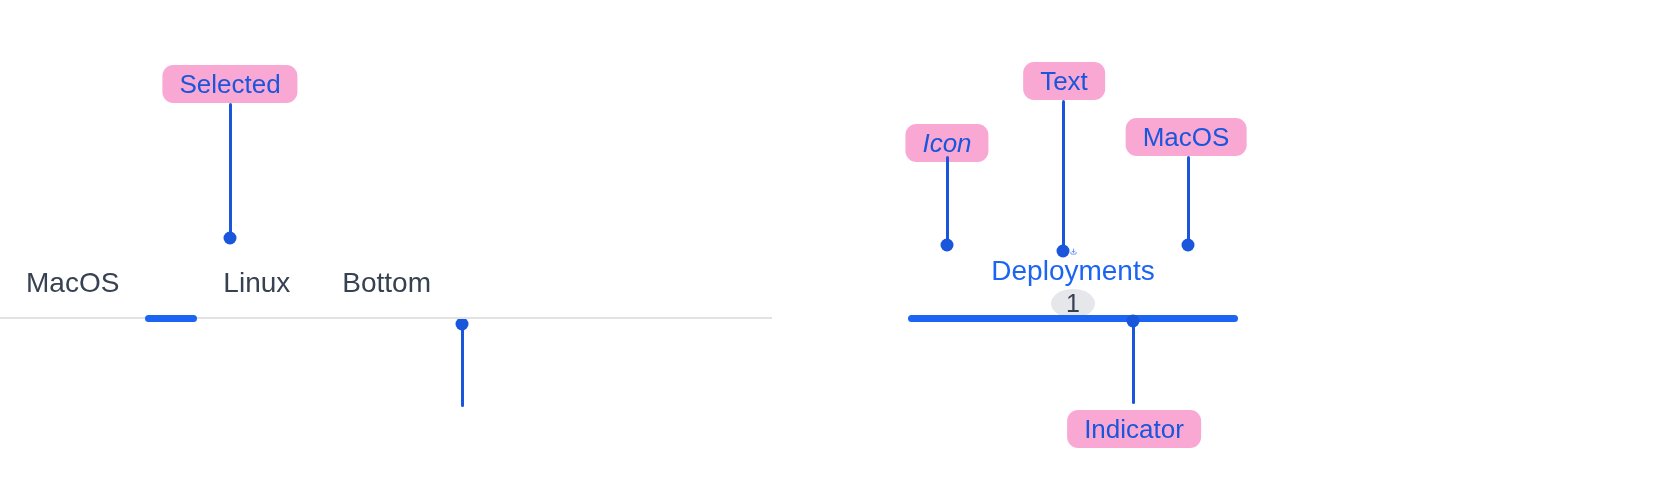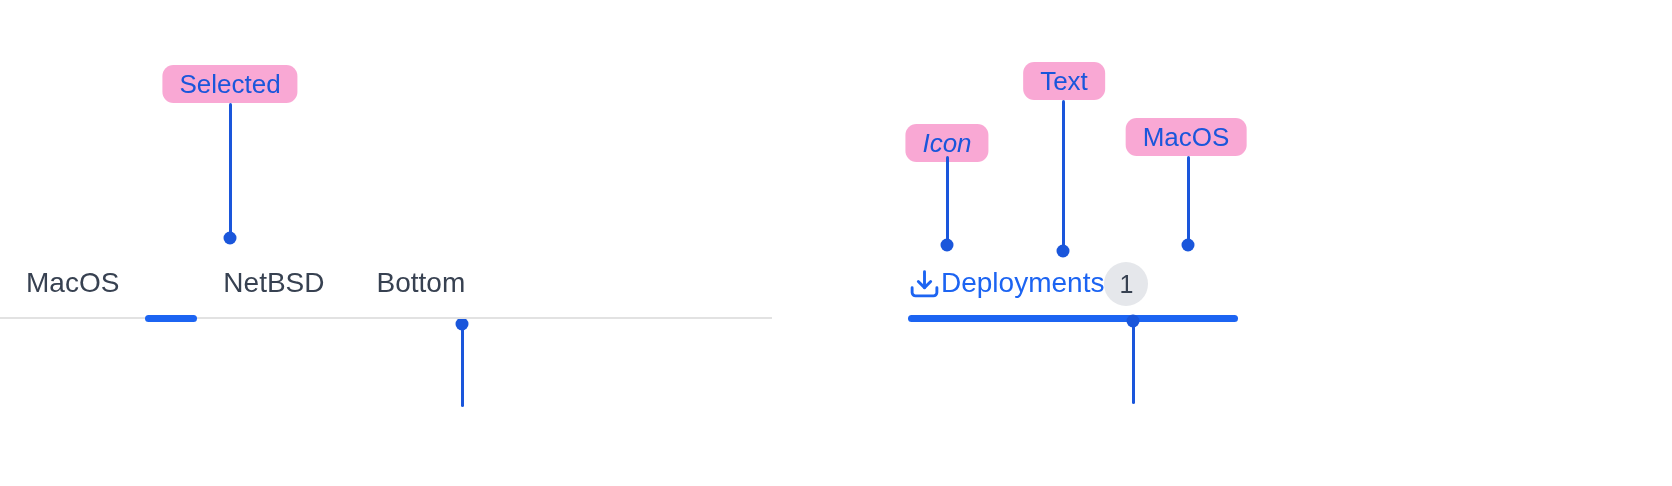--- a/index.html
+++ b/index.html
@@ -84,20 +84,21 @@
     width: 330px;
     height: 70px;
     display: flex;
     align-items: center;
     justify-content: flex-start;
     gap: 0;
     color: #1C64F2;
     font-size: 28px;
     font-weight: 500;
     cursor: pointer;
+    flex-direction: column;
   }
   .deploy-indicator {
     position: absolute;
     left: 0;
     right: 0;
     bottom: -4px;
     height: 7px;
     border-radius: 6px;
     background: #1C64F2;
   }
@@ -129,21 +130,21 @@
   <div class="vline" style="left:460.5px; top:326px; height:81px;"></div>
 
   <div class="tabbar">
     <div class="tab">
       <span>MacOS</span>
     </div>
     <div class="tab selected">
       <span class="tab-indicator"></span>
     </div>
     <div class="tab">
-      <span>NetBSD</span>
+      <span>Linux</span>
     </div>
     <div class="tab">
       <span>Bottom</span>
     </div>
   </div>
 
   <div class="pill" style="left:1064px; top:62px;">Text</div>
   <div class="vline" style="left:1061.5px; top:100px; height:146px;"></div>
   <div class="dot" style="left:1063px; top:251px;"></div>
 
@@ -163,14 +164,15 @@
     </svg>
     <span>Deployments</span>
     <span class="badge">
       <span>1</span>
     </span>
     <span class="deploy-indicator"></span>
   </div>
 
   <div class="dot" style="left:1133px; top:321px;"></div>
   <div class="vline" style="left:1131.5px; top:324px; height:80px;"></div>
+  <div class="pill" style="left:1134px; top:410px;">Indicator</div>
 
 </div>
 
 </body></html>

